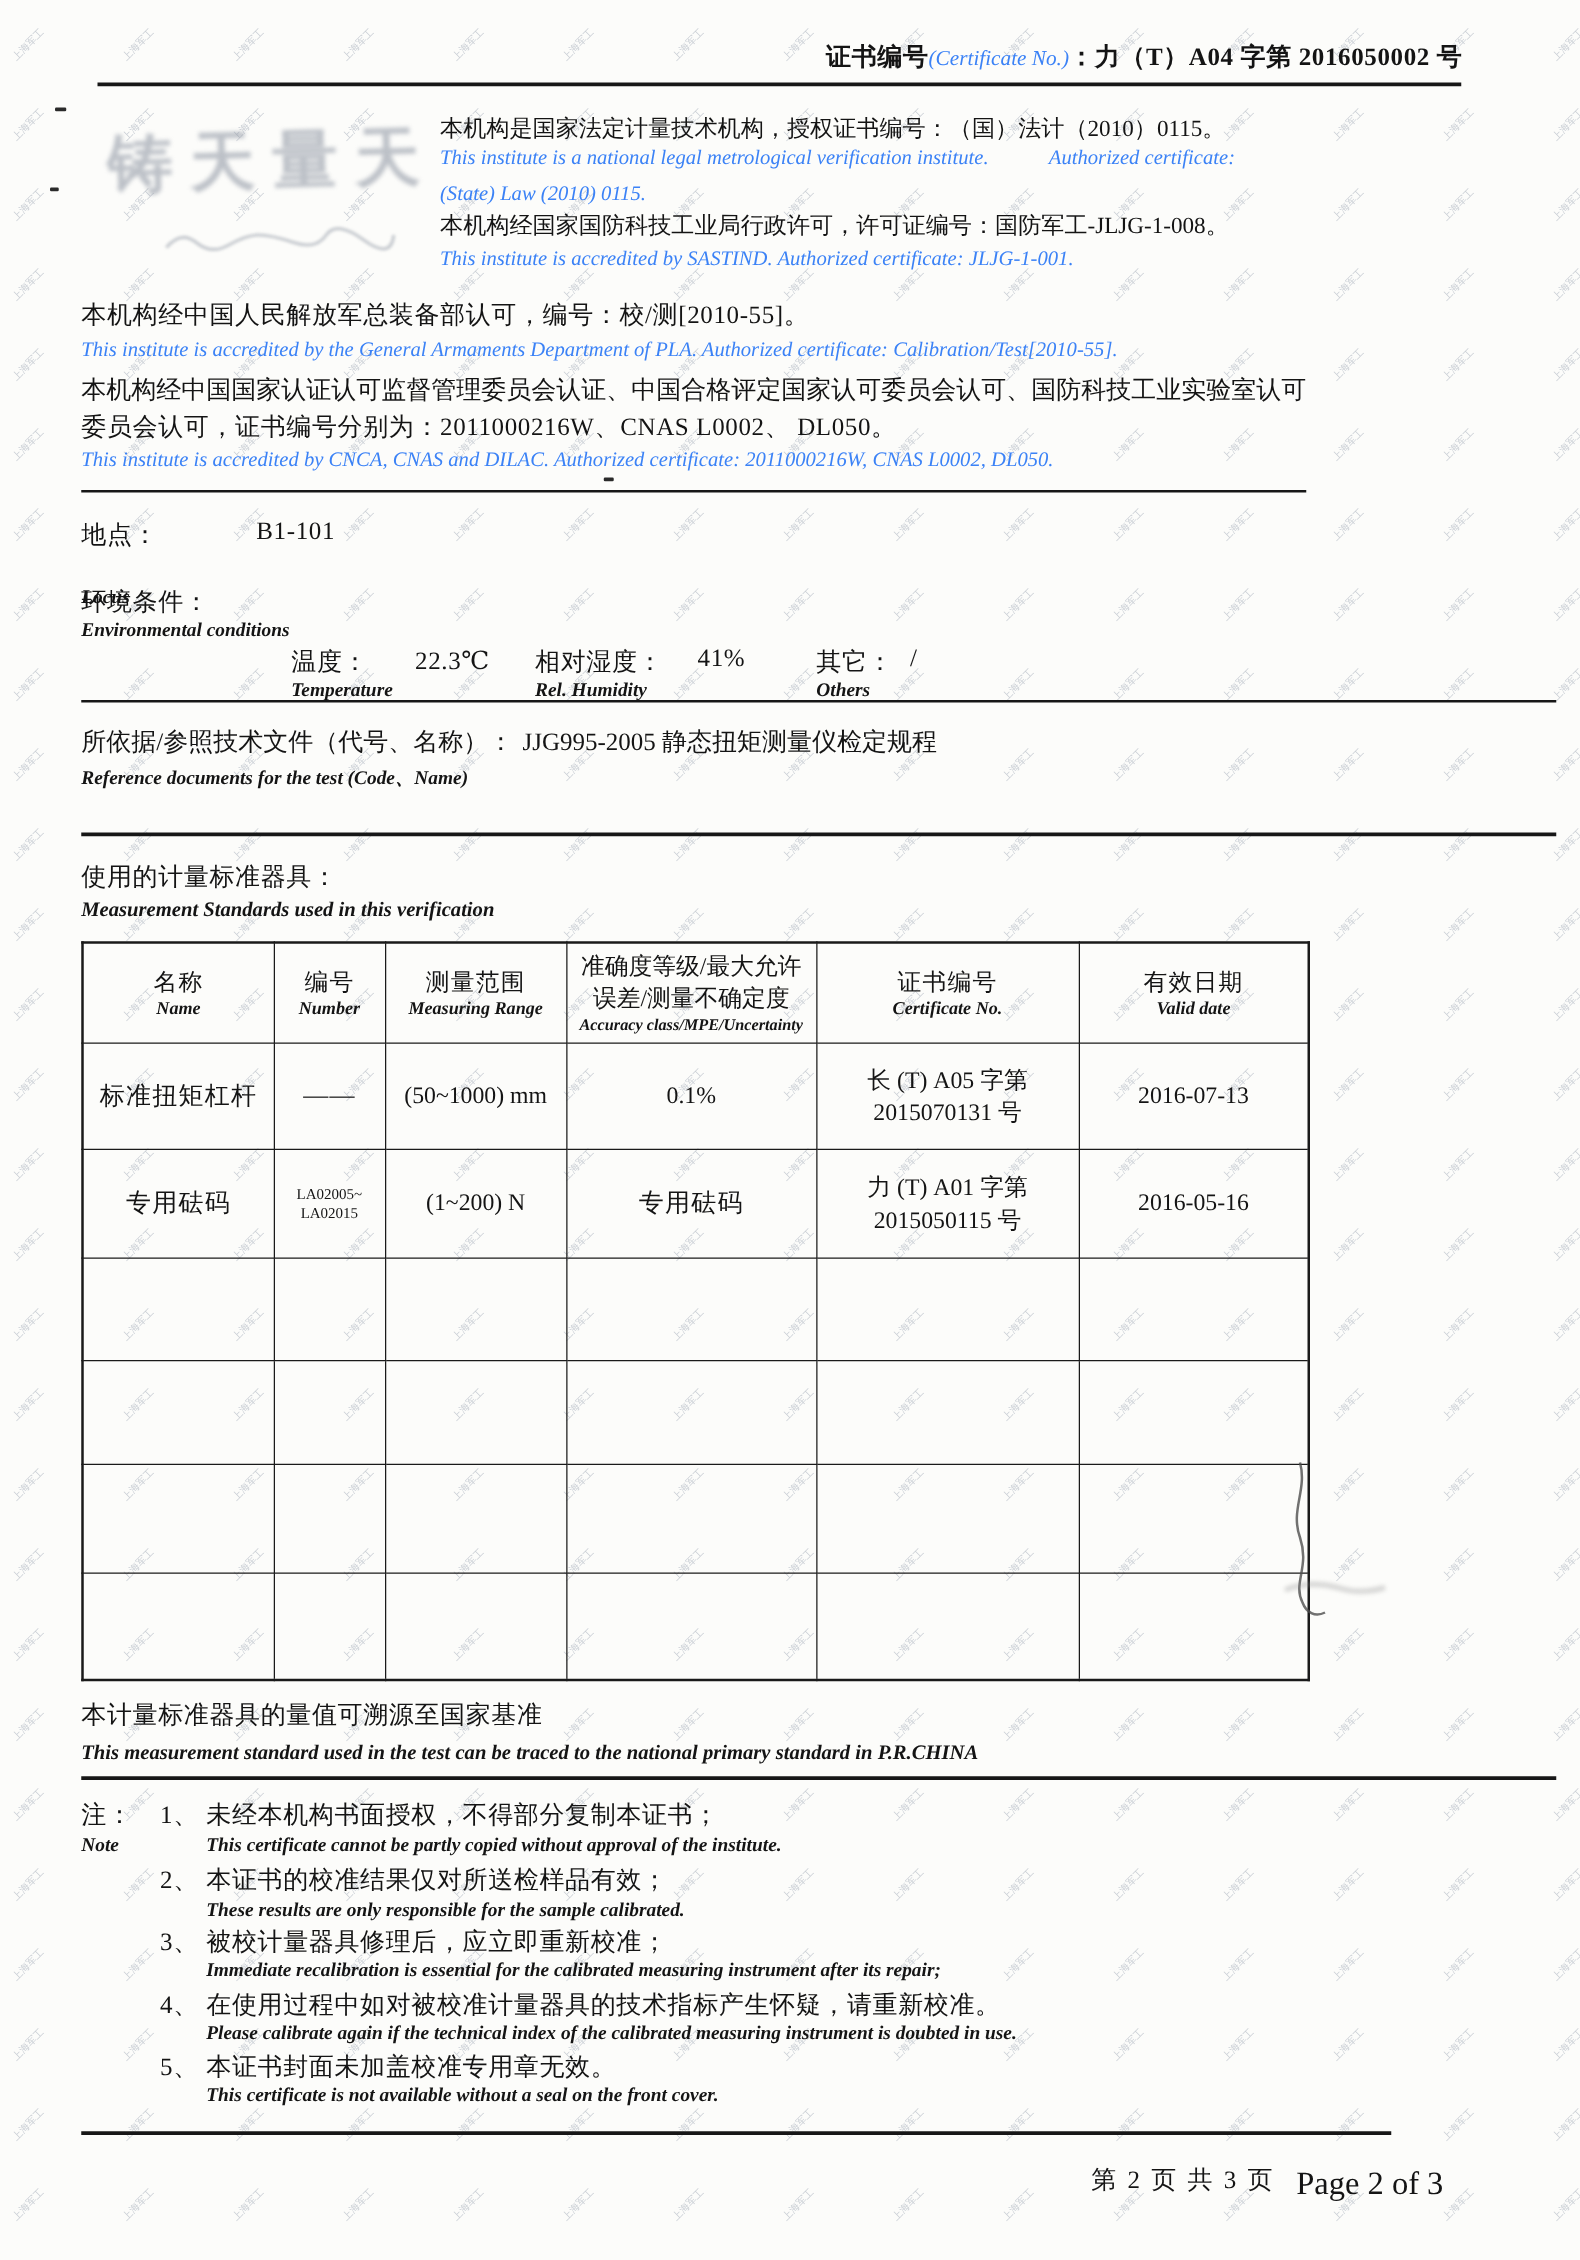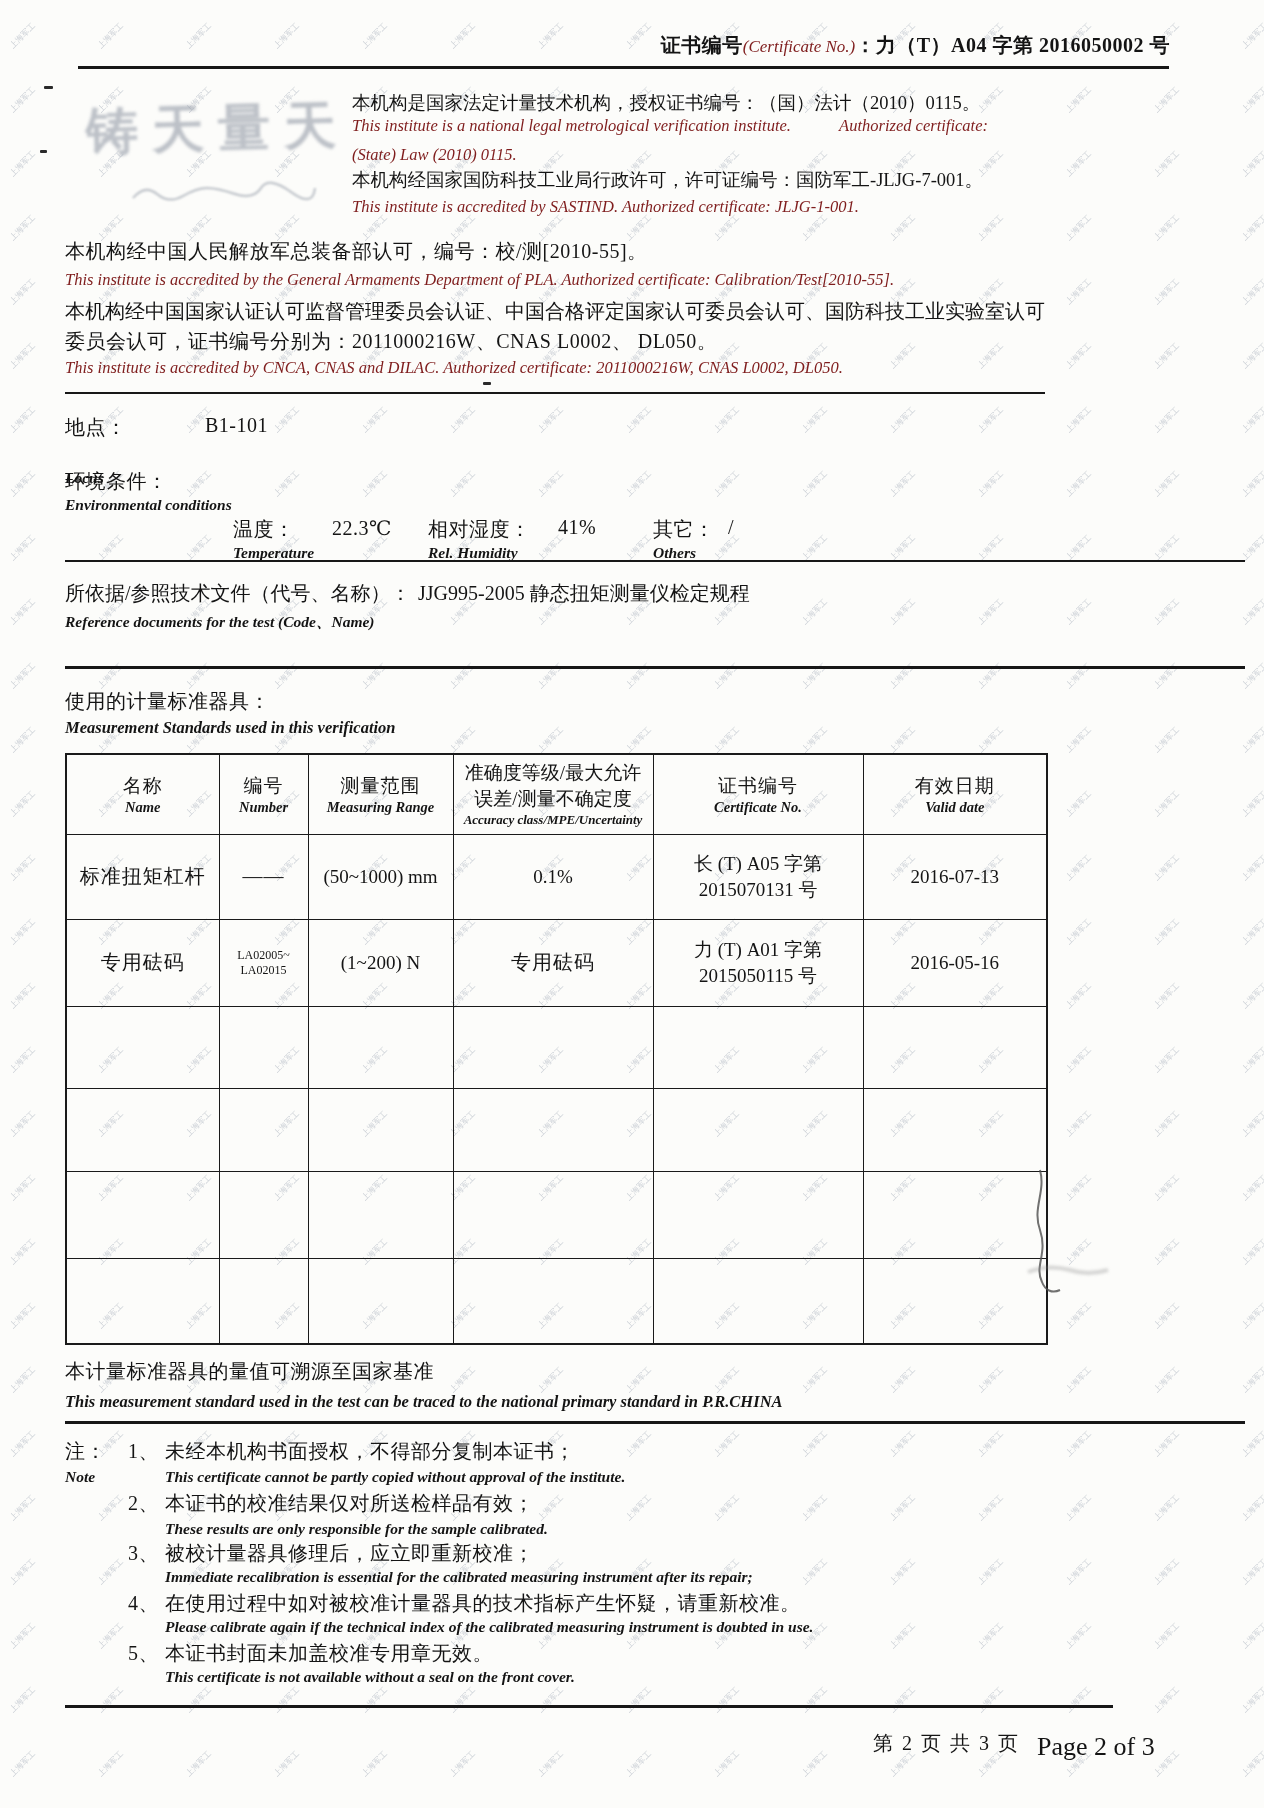--- a/index.html
+++ b/index.html
@@ -5,21 +5,21 @@
   html,body{margin:0;padding:0;background:#e8e8e8;}
   .page{
     position:relative; width:1264px; height:1808px; margin:0 auto;
     background:#fcfcfa; overflow:hidden; color:#141414;
     font-family:"Liberation Serif","DejaVu Serif",serif;
   }
   .abs{position:absolute; white-space:nowrap;}
   .cn{font-family:"Liberation Serif","DejaVu Serif",serif; font-size:20px; color:#141414; letter-spacing:.5px;}
   .cn-sm{font-size:18.5px; letter-spacing:0;}
   .en{font-style:italic; font-weight:bold; font-size:15.5px; color:#141414;}
-  .en-lite{font-style:italic; font-weight:normal; font-size:16.5px; color:#7f1d1d;text-align:right;}
+  .en-lite{font-style:italic; font-weight:normal; font-size:16.5px; color:#3b82f6;text-align:right;}
   .en-big{font-style:italic; font-weight:bold; font-size:16.5px;}
   .rule{position:absolute; background:#171717;}
   .stamp{
     position:absolute; left:86px; top:94px;
     font-size:52px; font-weight:bold; letter-spacing:14px; color:#959ca8;
     filter:blur(1.6px); opacity:.62; transform:rotate(-1.5deg);
   }
   .artifact{position:absolute; background:#2a2a2a; border-radius:1px;}
   table.std{border-collapse:collapse; table-layout:fixed;}
   table.std td, table.std th{
@@ -61,21 +61,21 @@
   <svg class="scribble" style="left:128px; top:178px;" width="200" height="34">
     <path d="M5,20 q12,-14 24,-4 t26,2 t24,-8 t28,6 t26,-6 t30,4 t24,-4" fill="none" stroke="#9aa1ac" stroke-width="2.5" opacity="0.55" style="filter:blur(1.2px);"></path>
   </svg>
 
   <div class="abs cn cn-sm" style="left:352px; top:90px;">本机构是国家法定计量技术机构，授权证书编号：（国）法计（2010）0115。</div>
   <div class="abs" style="left:352px; top:116px; width:636px; display:flex; justify-content:space-between; white-space:nowrap;">
     <span class="en-lite">This institute is a national legal metrological verification institute.</span>
     <span class="en-lite">Authorized certificate:</span>
   </div>
   <div class="abs en-lite" style="left:352px; top:145px;">(State) Law (2010) 0115.</div>
-  <div class="abs cn cn-sm" style="left:352px; top:167px;">本机构经国家国防科技工业局行政许可，许可证编号：国防军工-JLJG-7-001。</div>
+  <div class="abs cn cn-sm" style="left:352px; top:167px;">本机构经国家国防科技工业局行政许可，许可证编号：国防军工-JLJG-1-008。</div>
   <div class="abs en-lite" style="left:352px; top:197px;">This institute is accredited by SASTIND. Authorized certificate: JLJG-1-001.</div>
 
   <div class="abs cn" style="left:65px; top:238px;">本机构经中国人民解放军总装备部认可，编号：校/测[2010-55]。</div>
   <div class="abs en-lite" style="left:65px; top:270px;">This institute is accredited by the General Armaments Department of PLA. Authorized certificate: Calibration/Test[2010-55].</div>
   <div class="abs cn" style="left:65px; top:298px; letter-spacing:0;">本机构经中国国家认证认可监督管理委员会认证、中国合格评定国家认可委员会认可、国防科技工业实验室认可</div>
   <div class="abs cn" style="left:65px; top:328px;">委员会认可，证书编号分别为：2011000216W、CNAS L0002、 DL050。</div>
   <div class="abs en-lite" style="left:65px; top:358px;">This institute is accredited by CNCA, CNAS and DILAC. Authorized certificate: 2011000216W, CNAS L0002, DL050.</div>
 
   <div class="rule" style="left:65px; top:392px; width:980px; height:2px;"></div>
 

